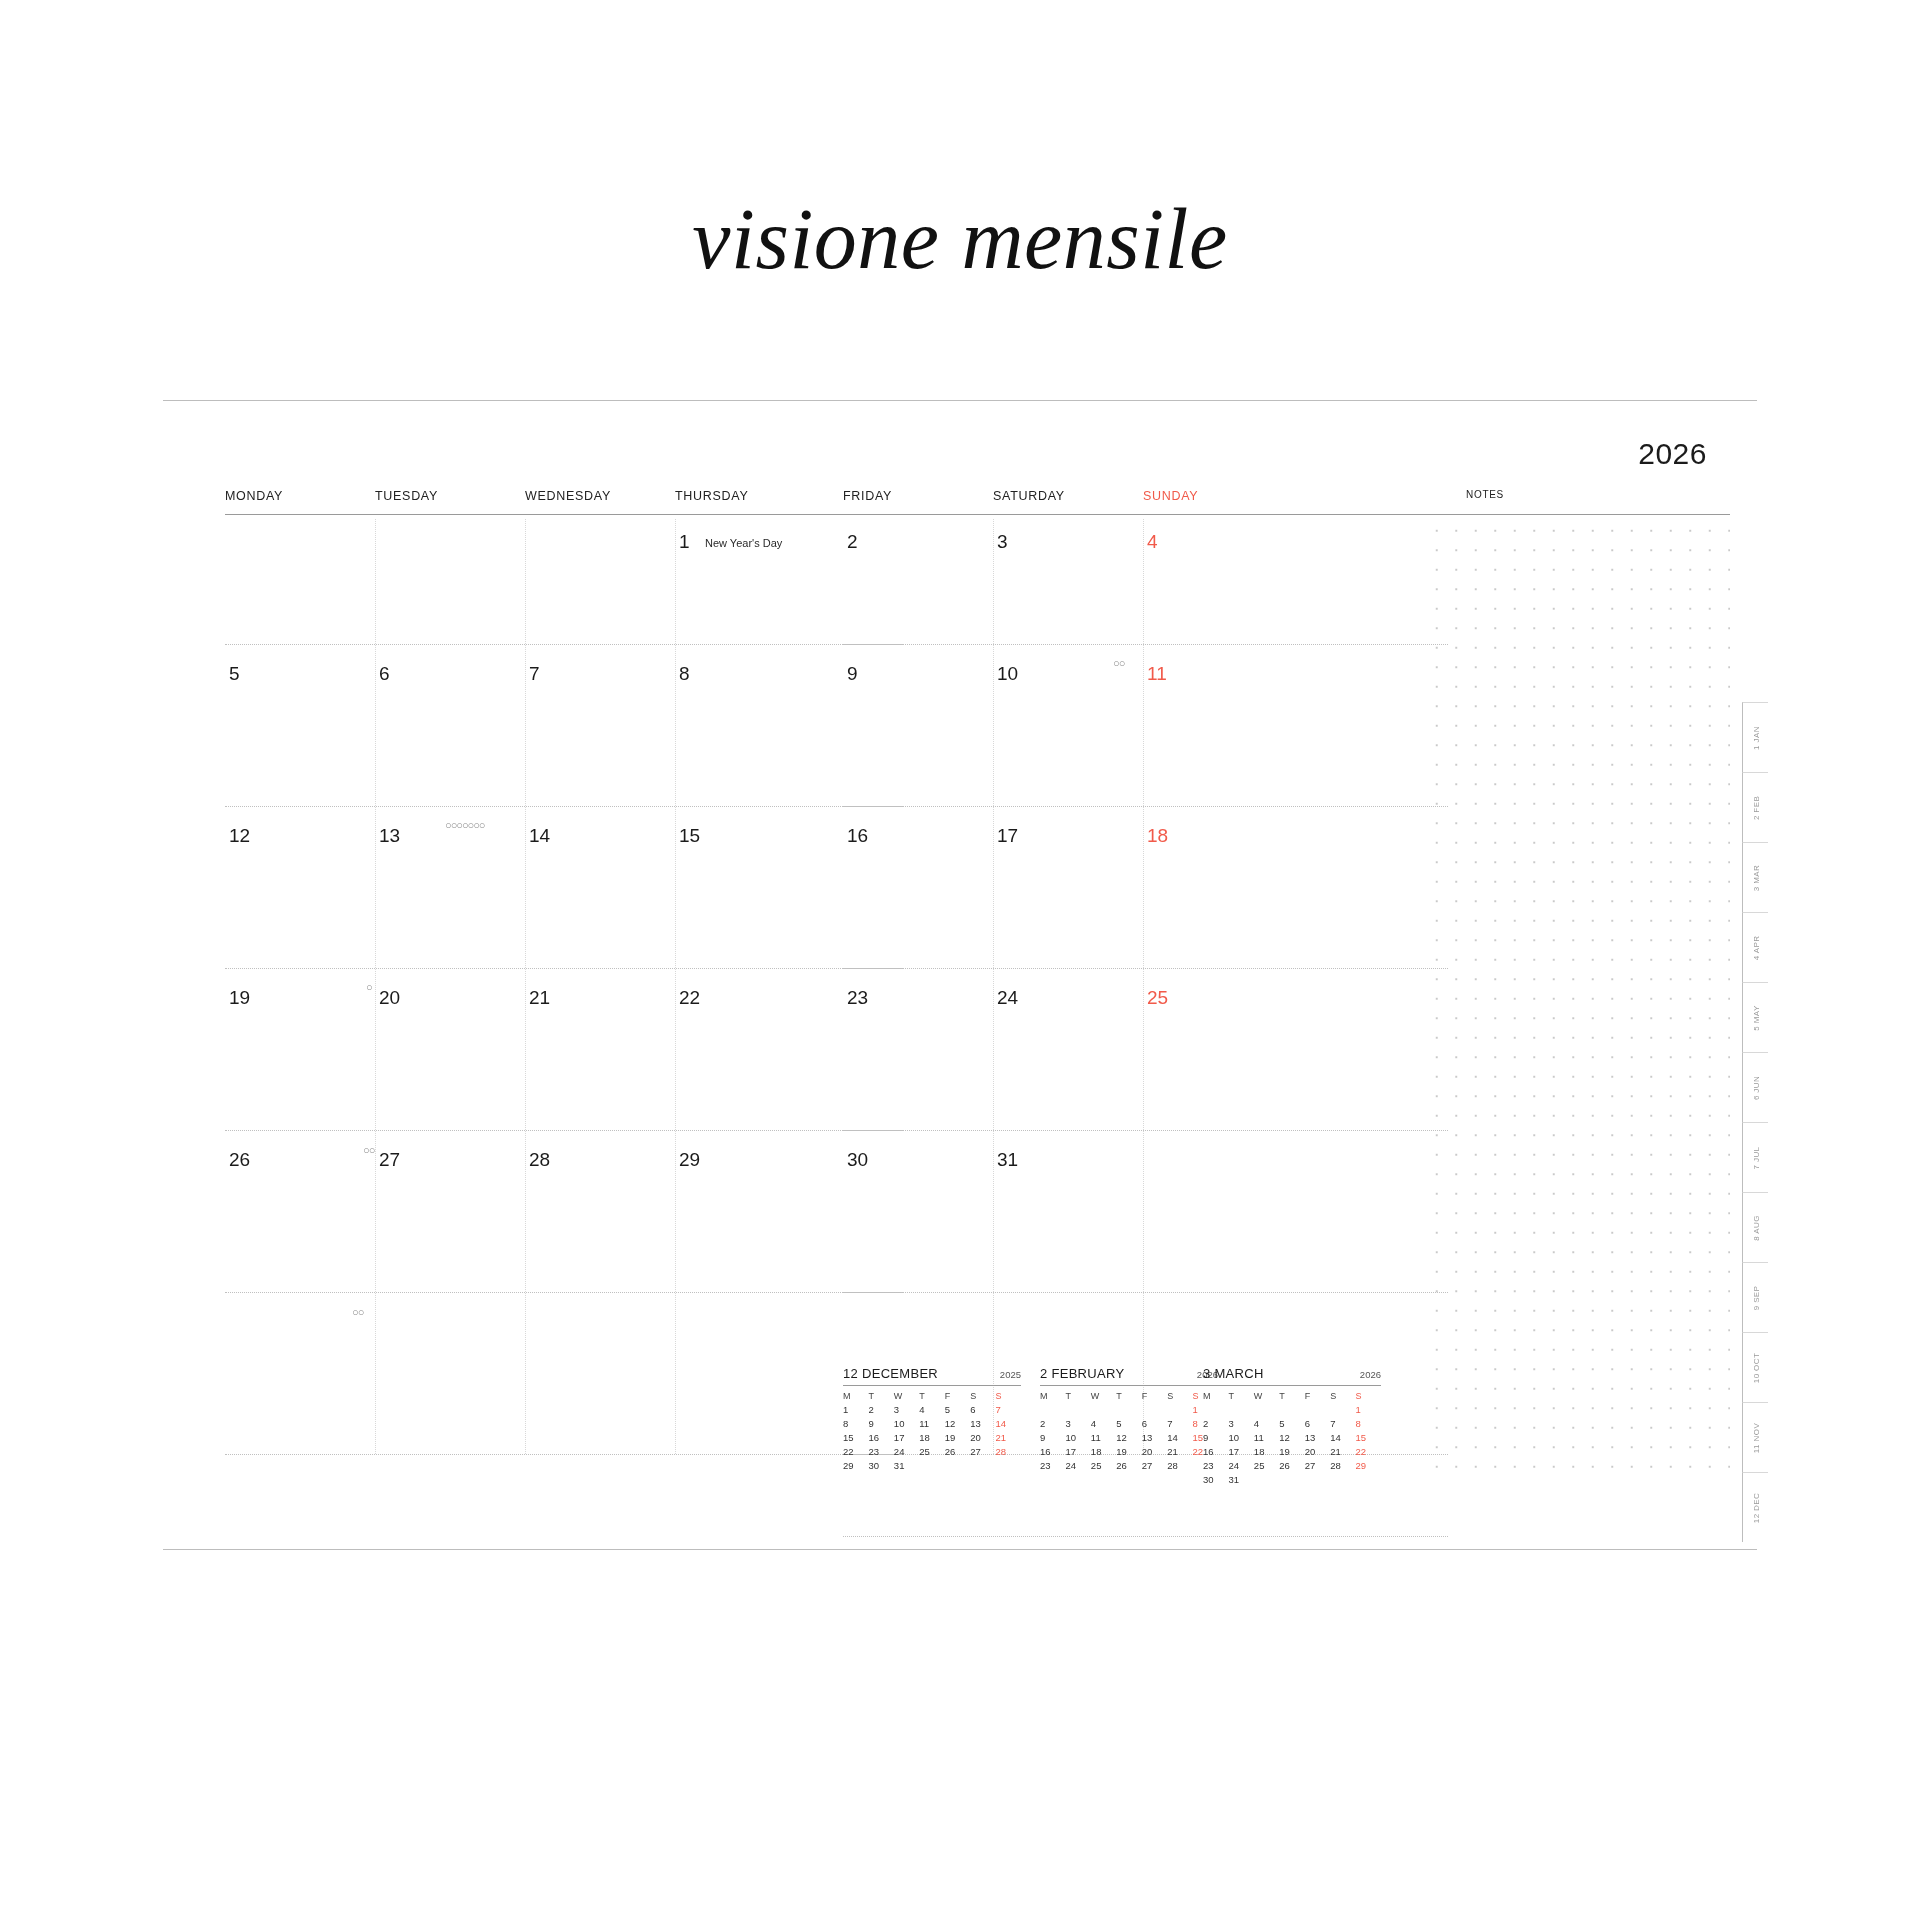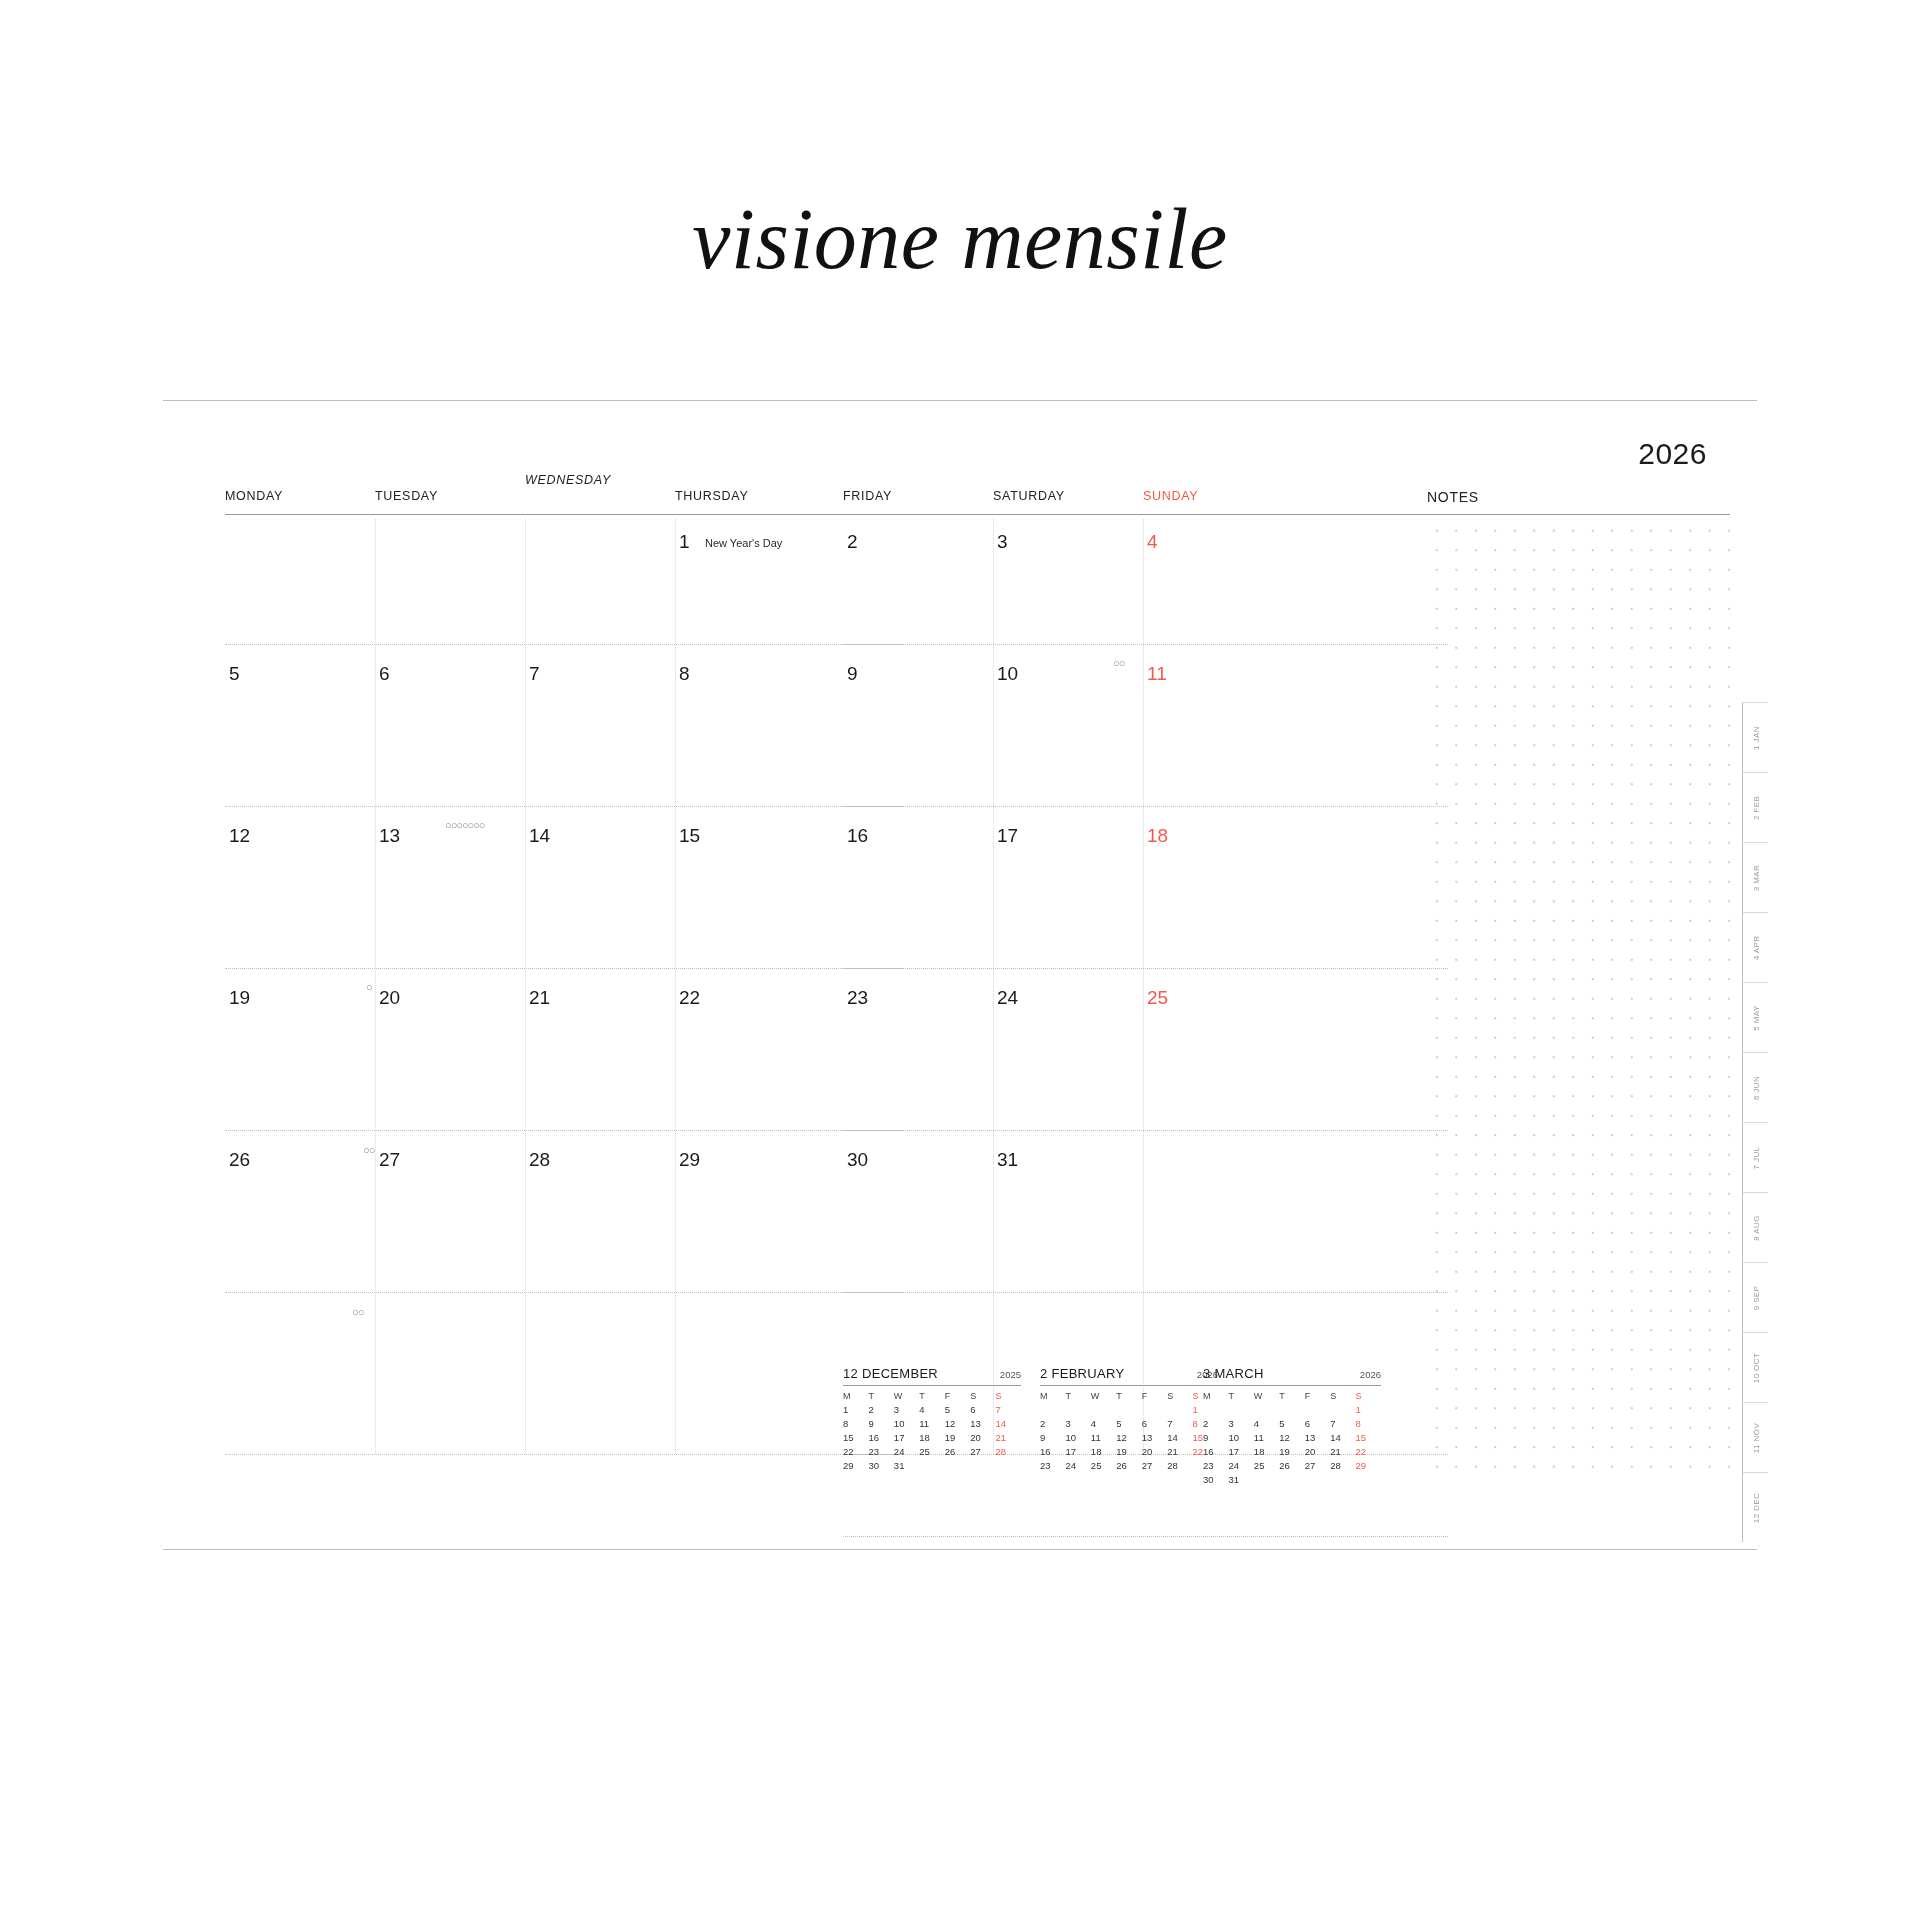--- a/index.html
+++ b/index.html
@@ -117,23 +117,24 @@
     position: absolute;
     font-size: 11px;
     color: #8a8a8a;
     letter-spacing: -1px;
     white-space: nowrap;
   }
 
   
   .notes-label {
     position: absolute;
-    font-size: 14px;
+    font-size: 10px;
     letter-spacing: 0.7px;
     color: #222;
+    margin-left: 39px;
   }
   .notes-dots {
     position: absolute;
     background-image: radial-gradient(#c9c9c9 1px, transparent 1.1px);
     background-size: 19.5px 19.5px;
     background-position: 2px 2px;
   }
 
   
   .mini {
@@ -207,21 +208,21 @@
 
   <div class="page page-right">
     <div class="year-title">2026</div>
     <div class="notes-label" style="left:467px; top:88px;">NOTES</div>
     <div class="notes-dots" style="left:465px; top:118px; width:305px; height:960px;"></div>
   </div>
 
   <div id="grid-layer">
       <div class="dow" style="left: 62px; top: 88px;">MONDAY</div>
       <div class="dow" style="left: 212px; top: 88px;">TUESDAY</div>
-      <div class="dow" style="left: 362px; top: 72px; font-style: italic;">WEDNESDAY</div>
+      <div class="dow" style="left: 362px; top: 88px;">WEDNESDAY</div>
       <div class="dow" style="left: 512px; top: 88px;">THURSDAY</div>
       <div class="dow" style="left: 680px; top: 88px;">FRIDAY</div>
       <div class="dow" style="left: 830px; top: 88px;">SATURDAY</div>
       <div class="dow sunday" style="left: 980px; top: 88px;">SUNDAY</div>
       <div class="hrule" style="left: 62px; width: 678px; top: 113px;"></div>
       <div class="hrule" style="left: 680px; width: 605px; top: 113px;"></div>
       <div class="hrule" style="left: 1262px; width: 305px; top: 113px;"></div>
       <div class="week-sep" style="left: 62px; width: 678px; top: 243px;"></div>
       <div class="week-sep" style="left: 680px; width: 605px; top: 243px;"></div>
       <div class="week-sep" style="left: 62px; width: 678px; top: 405px;"></div>

